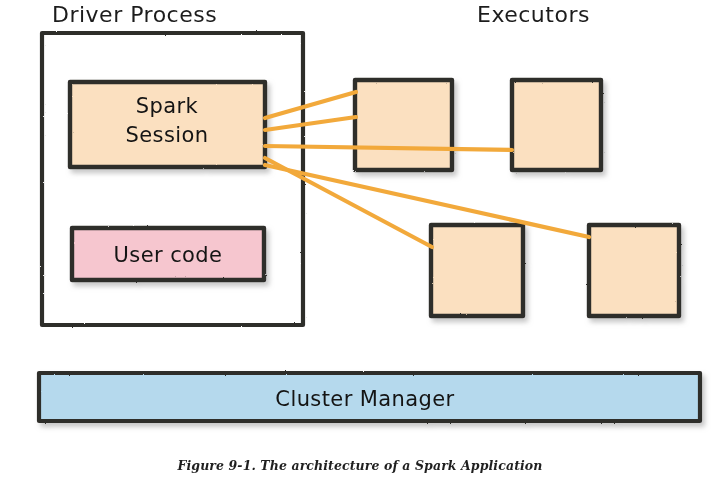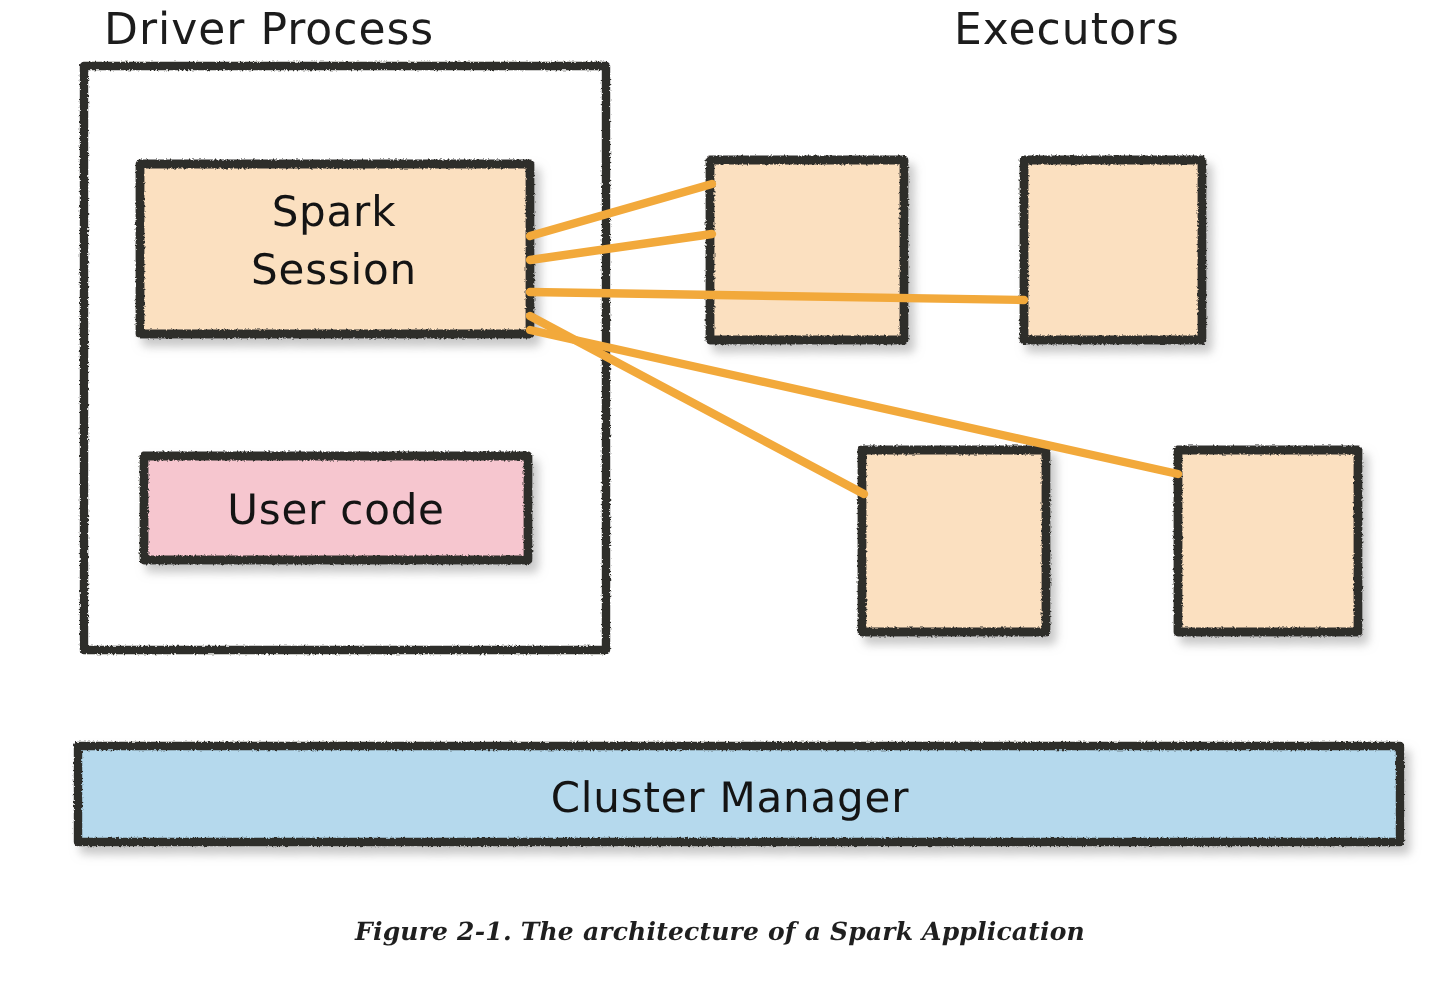--- a/index.html
+++ b/index.html
@@ -155,15 +155,15 @@
       <path d="M482,368 L482,326" marker-end="url(#arrowhead)" filter="url(#roughen)"></path>
     </g>
 
     <g filter="url(#softshadow)">
       <path d="M39,373 L700,373 L700,421 L39,421 Z" fill="#B5D9ED" stroke="#2f2d2b" stroke-width="4.2" stroke-linejoin="round" filter="url(#roughen)"></path>
     </g>
     <text class="box-label" x="365" y="406" text-anchor="middle">Cluster Manager</text>
 
   </svg>
 
-  <div class="caption-text">Figure 2-1. The architecture of a Spark Application</div>
+  <div class="caption-text">Figure 9-1. The architecture of a Spark Application</div>
 
 </div>
 
 </body></html>

